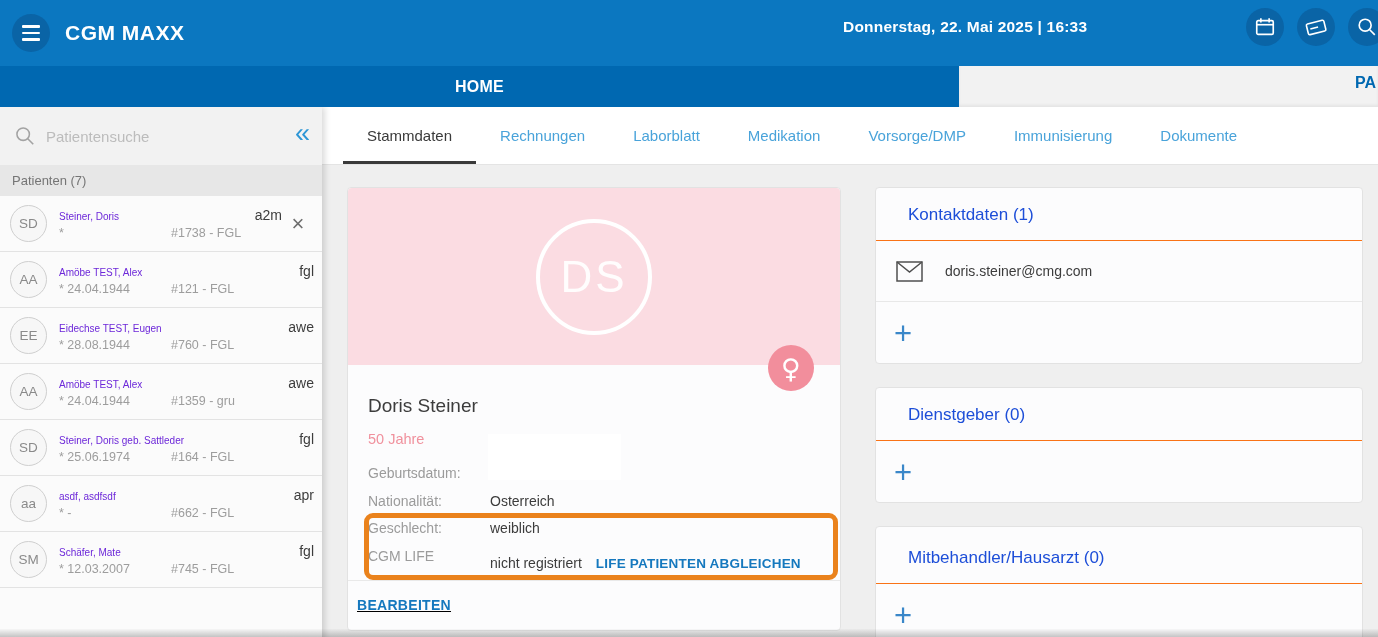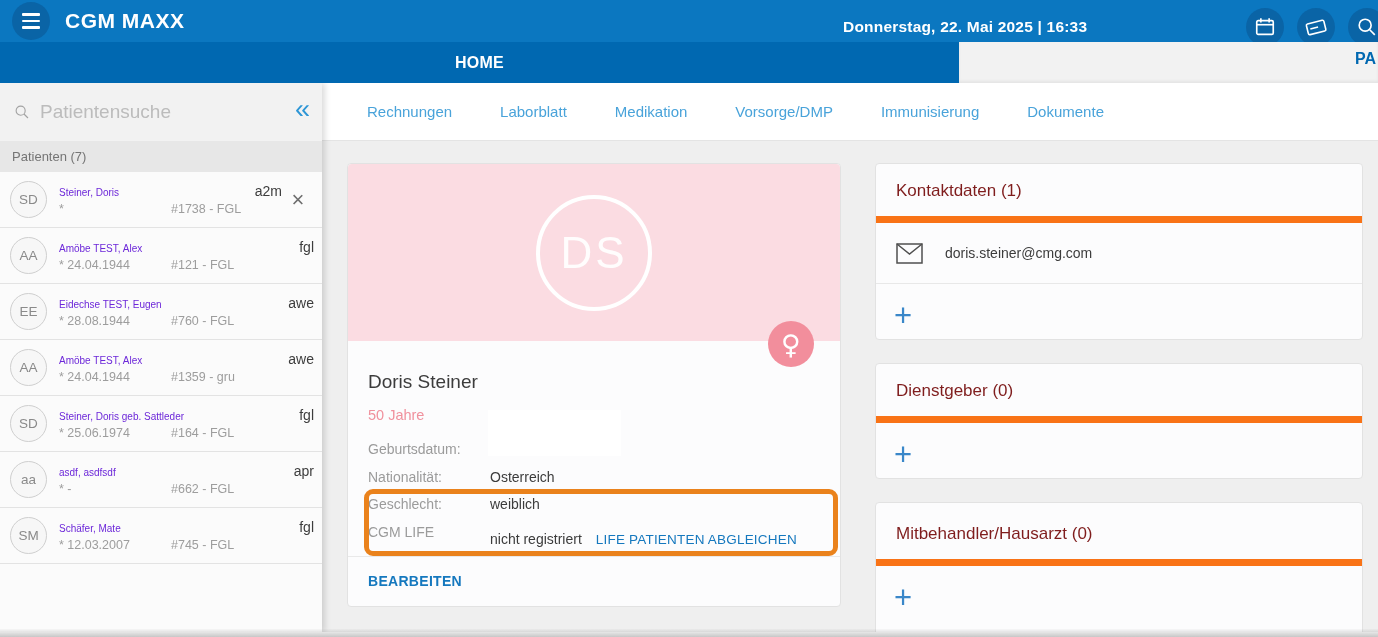--- a/index.html
+++ b/index.html
@@ -1,41 +1,41 @@
 <!DOCTYPE html>
 <html><head>
 <meta charset="utf-8">
 <style>
   * { margin:0; padding:0; box-sizing:border-box; }
   html,body { width:1378px; height:637px; }
   body { font-family:"Liberation Sans","DejaVu Sans",sans-serif; background:#fff; overflow:hidden; }
   .page { position:relative; width:1378px; height:637px; overflow:hidden; background:#fff; }
 
   
-  .topbar { position:relative; height:42px; background:#0b77c0; display:flex; align-items:center; overflow:hidden; z-index:6; }
+  .topbar { position:relative; height:66px; background:#0b77c0; display:flex; align-items:center; overflow:hidden; z-index:6; }
   .burger { width:38px; height:38px; border-radius:50%; background:#0a64a6; margin-left:12px; display:flex; align-items:center; justify-content:center; flex-direction:column; gap:4px; cursor:pointer; }
   .burger i { display:block; width:18px; height:2.4px; background:#fff; border-radius:1px; }
   .app-title { color:#fff; font-size:21px; font-weight:700; letter-spacing:.5px; margin-left:15px; }
   .top-date { position:absolute; left:843px; top:0; line-height:54px; color:#fff; font-size:15.5px; font-weight:600; letter-spacing:.2px; }
   .top-icons { position:absolute; right:-8px; top:8px; display:flex; gap:13px; }
   .top-icon { width:38px; height:38px; border-radius:50%; background:#0a64a6; display:flex; align-items:center; justify-content:center; cursor:pointer; }
 
   
   .navbar { height:41px; display:flex; position:relative; z-index:5; }
   .nav-home { width:959px; background:#0068b1; color:#fff; font-size:16px; font-weight:700; display:flex; align-items:center; justify-content:center; letter-spacing:.3px; cursor:pointer; }
   .nav-rest { flex:1; background:#f2f2f2; position:relative; box-shadow:inset 0 -2px 3px rgba(0,0,0,.06); }
   .nav-partial { position:absolute; left:396px; top:0; line-height:34px; color:#0068b1; font-size:16px; font-weight:700; white-space:nowrap; cursor:pointer; }
 
   
   .bodyrow { display:flex; height:549px; overflow:hidden; }
 
   
   .sidebar { width:322px; flex-shrink:0; background:#fbfbfb; box-shadow:3px 0 6px rgba(0,0,0,.14); z-index:4; display:flex; flex-direction:column; }
   .searchrow { height:58px; background:#f2f2f2; display:flex; align-items:center; padding:0 12px 0 14px; gap:10px; }
-  .search-input { flex:1; border:none; outline:none; background:transparent; font-size:19px; color:#555; font-family:inherit; }
+  .search-input { flex:1; border:none; outline:none; background:transparent; font-size:15px; color:#555; font-family:inherit; }
   .search-input::placeholder { color:#bcbcbc; }
   .collapse { color:#2d96d6; font-size:27px; font-weight:300; line-height:24px; cursor:pointer; padding-bottom:6px; }
   .listheader { height:31px; background:#e7e7e7; color:#757575; font-size:13px; display:flex; align-items:center; padding-left:12px; }
   .prow { height:56px; display:flex; align-items:center; border-bottom:1px solid #e3e3e3; padding:0 8px 0 10px; cursor:pointer; background:#fbfbfb; }
   .pavatar { width:37px; height:37px; border-radius:50%; border:1px solid #cfcfcf; background:#f7f7f7; color:#8a8a8a; font-size:13.5px; display:flex; align-items:center; justify-content:center; margin-right:12px; flex-shrink:0; }
   .pmain { flex:1; min-width:0; }
   .pline1 { display:flex; align-items:baseline; }
   .pname { flex:1; color:#6d28d9; font-size:10px; white-space:nowrap; overflow:hidden; }
   .ptag { color:#3d3d3d; font-size:14px; margin-left:6px; }
   .pline2 { display:flex; margin-top:3px; font-size:12.5px; color:#9d9d9d; }
@@ -57,30 +57,30 @@
   .avatar-big { position:absolute; left:50%; top:31px; transform:translateX(-50%); width:116px; height:116px; border-radius:50%; border:4px solid #fff; color:rgba(255,255,255,.93); font-size:44px; letter-spacing:3px; display:flex; align-items:center; justify-content:center; }
   .gender-badge { position:absolute; right:26px; top:157px; width:46px; height:46px; border-radius:50%; background:#f28e9c; color:#fff; font-size:27px; display:flex; align-items:center; justify-content:center; z-index:3; font-family:"DejaVu Sans",sans-serif; }
   .card-body { padding:30px 20px 0; }
   .p-name { font-size:19px; color:#3c3c3c; }
   .p-age { font-size:14.5px; color:#f0919d; margin-top:14px; }
   .fields { margin-top:19px; }
   .frow { display:flex; margin-bottom:12px; line-height:15.5px; font-size:14px; }
   .flabel { width:122px; flex-shrink:0; color:#9b9b9b; }
   .fvalue { color:#3c3c3c; }
   .frow.life .fvalue-wrap { display:flex; gap:14px; align-items:baseline; margin-top:7px; }
-  .life-link { color:#1578be; font-size:13.5px; font-weight:400; letter-spacing:.2px; cursor:pointer; }
+  .life-link { color:#1578be; font-size:13.5px; font-weight:700; letter-spacing:.2px; cursor:pointer; }
   .redaction { position:absolute; left:140px; top:246px; width:133px; height:46px; background:#fff; z-index:2; }
   .orange-box { position:absolute; left:16px; top:325px; width:474px; height:67px; border:5px solid #ea821c; border-radius:9px; z-index:4; pointer-events:none; }
-  .edit-row { position:absolute; left:0; right:0; bottom:0; border-top:1px solid #e9e9e9; padding:15px 20px 16px; }
+  .edit-row { position:absolute; left:0; right:0; bottom:0; border-top:1px solid #e9e9e9; padding:15px 9px 16px;text-decoration:underline; }
   .edit-link { color:#1578be; font-size:14px; font-weight:600; letter-spacing:.3px; cursor:pointer; }
 
   
   .rightcol { width:488px; display:flex; flex-direction:column; gap:23px; flex-shrink:0; }
   .panel { background:#fcfcfd; border:1px solid #e2e2e2; border-radius:4px; overflow:hidden; }
-  .panel-h { padding:17px 20px 15px; font-size:17px; color:#7f1d1d; border-bottom:7px solid #f97316; }
+  .panel-h { padding:17px 32px 15px; font-size:17px; color:#1d4ed8; border-bottom:1px solid #f97316; }
   .contact-row { height:61px; display:flex; align-items:center; gap:22px; padding:0 20px; border-bottom:1px solid #e8e8e8; font-size:14px; color:#3c3c3c; cursor:pointer; }
   .plus-row { height:63px; display:flex; align-items:center; padding:0 18px; }
   .plus { color:#3a87c9; font-size:31px; font-weight:300; line-height:30px; cursor:pointer; }
   .panel.h177 { height:177px; } .panel.h116 { height:116px; } .panel.h170 { height:170px; }
   .panel.h170 .panel-h { padding-top:21px; }
 
   .bottom-strip { position:absolute; left:0; right:0; bottom:0; height:8px; background:linear-gradient(to bottom, rgba(0,0,0,0.02), rgba(0,0,0,0.22)); z-index:7; }
 </style>
 </head>
 <body>
@@ -238,20 +238,21 @@
           <div class="pline2">
               <span class="pbirth">* 12.03.2007</span>
               <span class="pnum">#745 - FGL</span>
             </div>
         </div>
       </div>
     </div>
 
     <div class="main">
       <div class="tabsrow">
+        <div class="tab active">Stammdaten</div>
         <div class="tab">Rechnungen</div>
         <div class="tab">Laborblatt</div>
         <div class="tab">Medikation</div>
         <div class="tab">Vorsorge/DMP</div>
         <div class="tab">Immunisierung</div>
         <div class="tab">Dokumente</div>
       </div>
 
       <div class="content">
 

